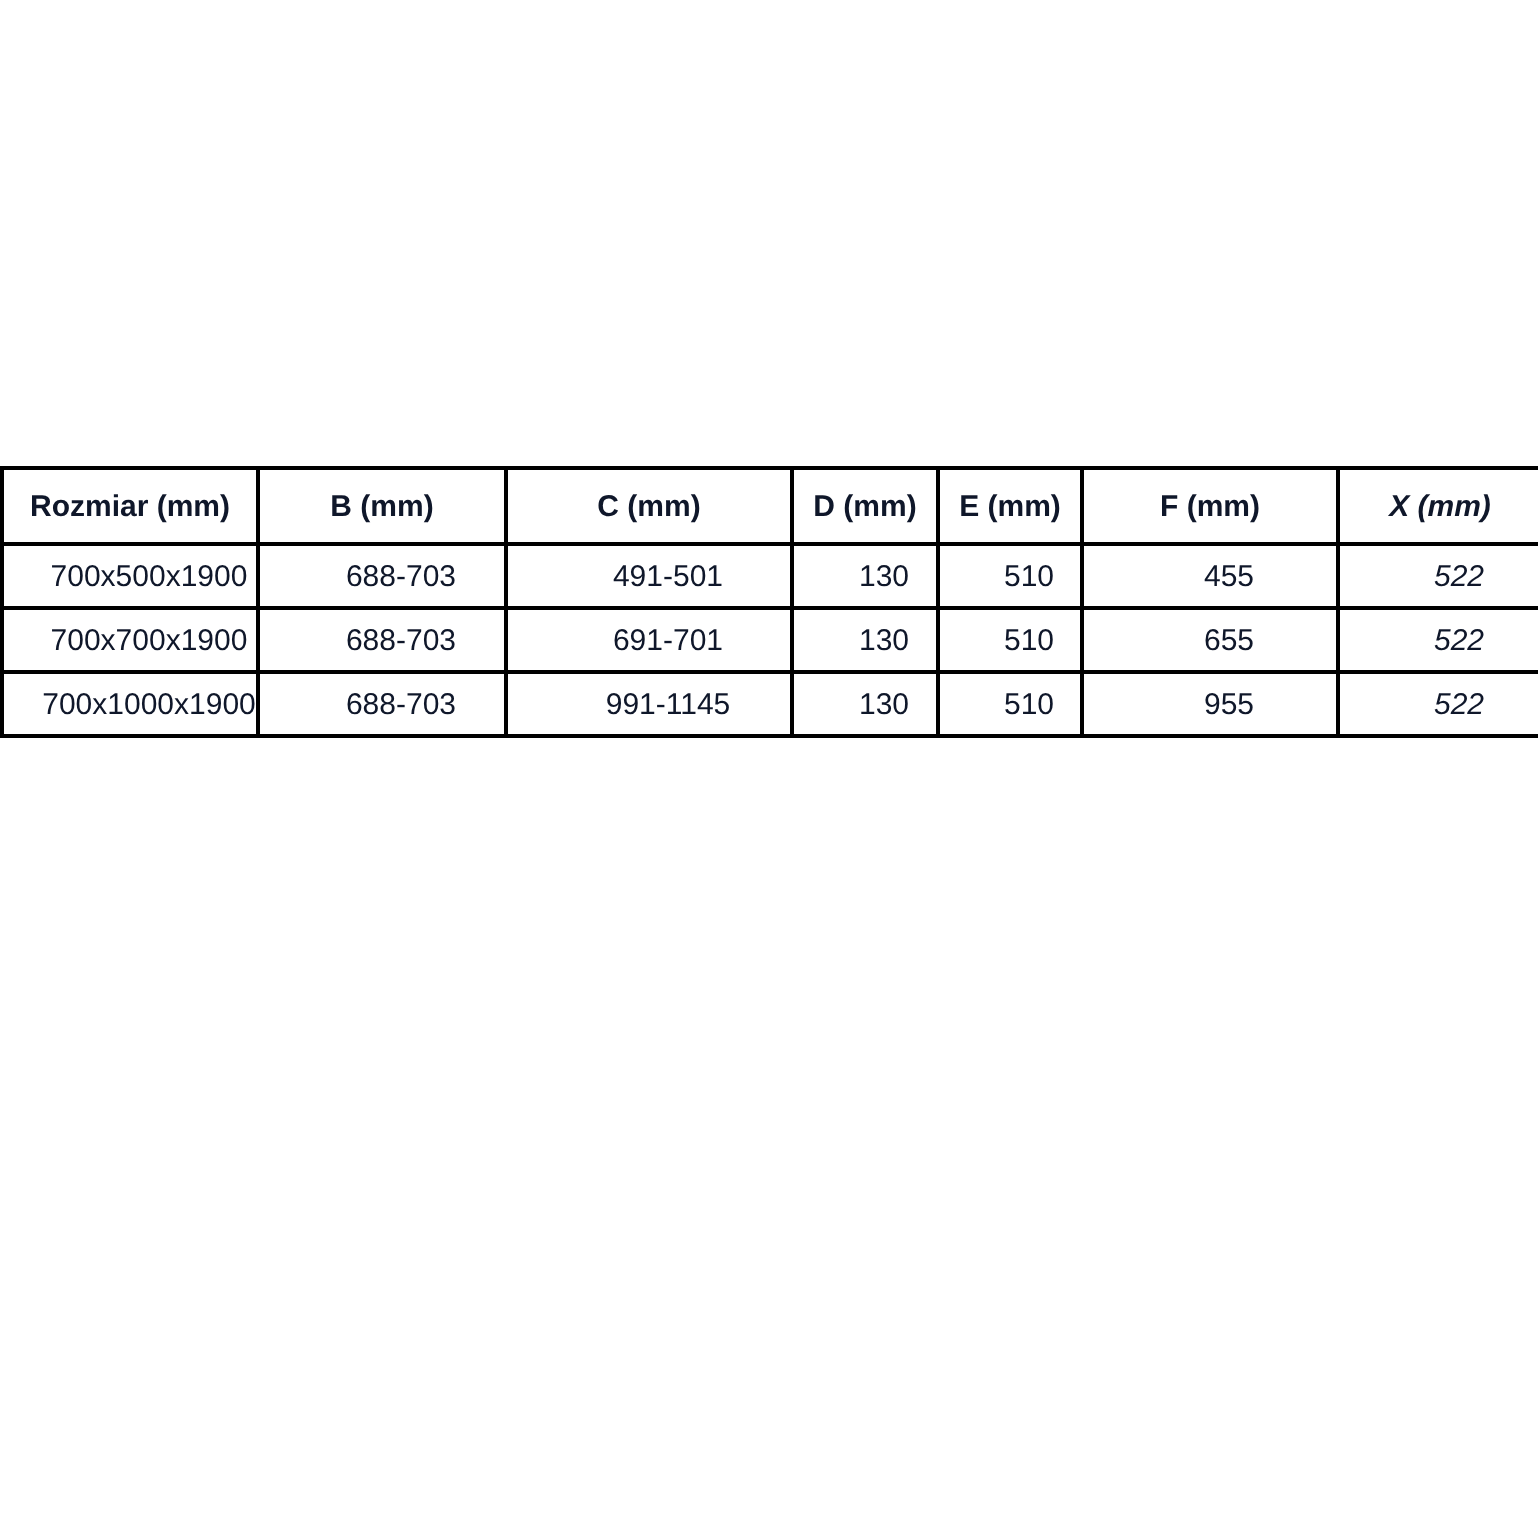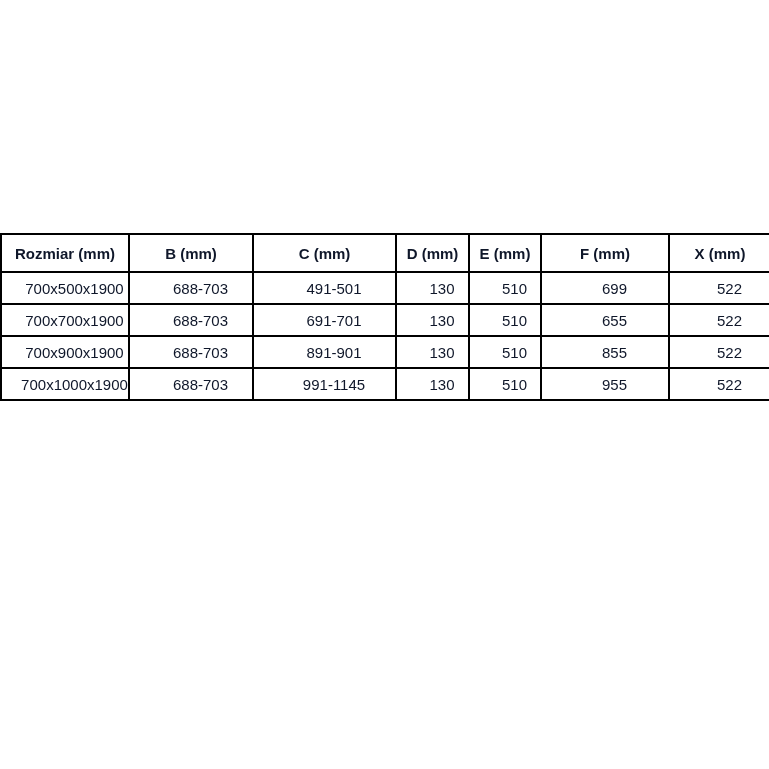--- a/index.html
+++ b/index.html
@@ -40,20 +40,21 @@
     height: 36px;
   }
   table.spec td {
     font-weight: normal;
     height: 30px;
     padding-left: 19px;
   }
   
   table.spec th:last-child, table.spec td:last-child {
     border-right: none;
+    font-style: italic;
   }
 </style>
 </head>
 <body>
 
 <div class="canvas">
   <table class="spec">
     <colgroup>
         <col style="width: 128px;">
         <col style="width: 124px;">
@@ -74,39 +75,30 @@
         <th>X (mm)</th>
       </tr>
     </thead>
     <tbody>
         <tr>
           <td>700x500x1900</td>
           <td>688-703</td>
           <td>491-501</td>
           <td>130</td>
           <td>510</td>
-          <td>699</td>
+          <td>455</td>
           <td>522</td>
         </tr>
         <tr>
           <td>700x700x1900</td>
           <td>688-703</td>
           <td>691-701</td>
           <td>130</td>
           <td>510</td>
           <td>655</td>
-          <td>522</td>
-        </tr>
-        <tr>
-          <td>700x900x1900</td>
-          <td>688-703</td>
-          <td>891-901</td>
-          <td>130</td>
-          <td>510</td>
-          <td>855</td>
           <td>522</td>
         </tr>
         <tr>
           <td>700x1000x1900</td>
           <td>688-703</td>
           <td>991-1145</td>
           <td>130</td>
           <td>510</td>
           <td>955</td>
           <td>522</td>

